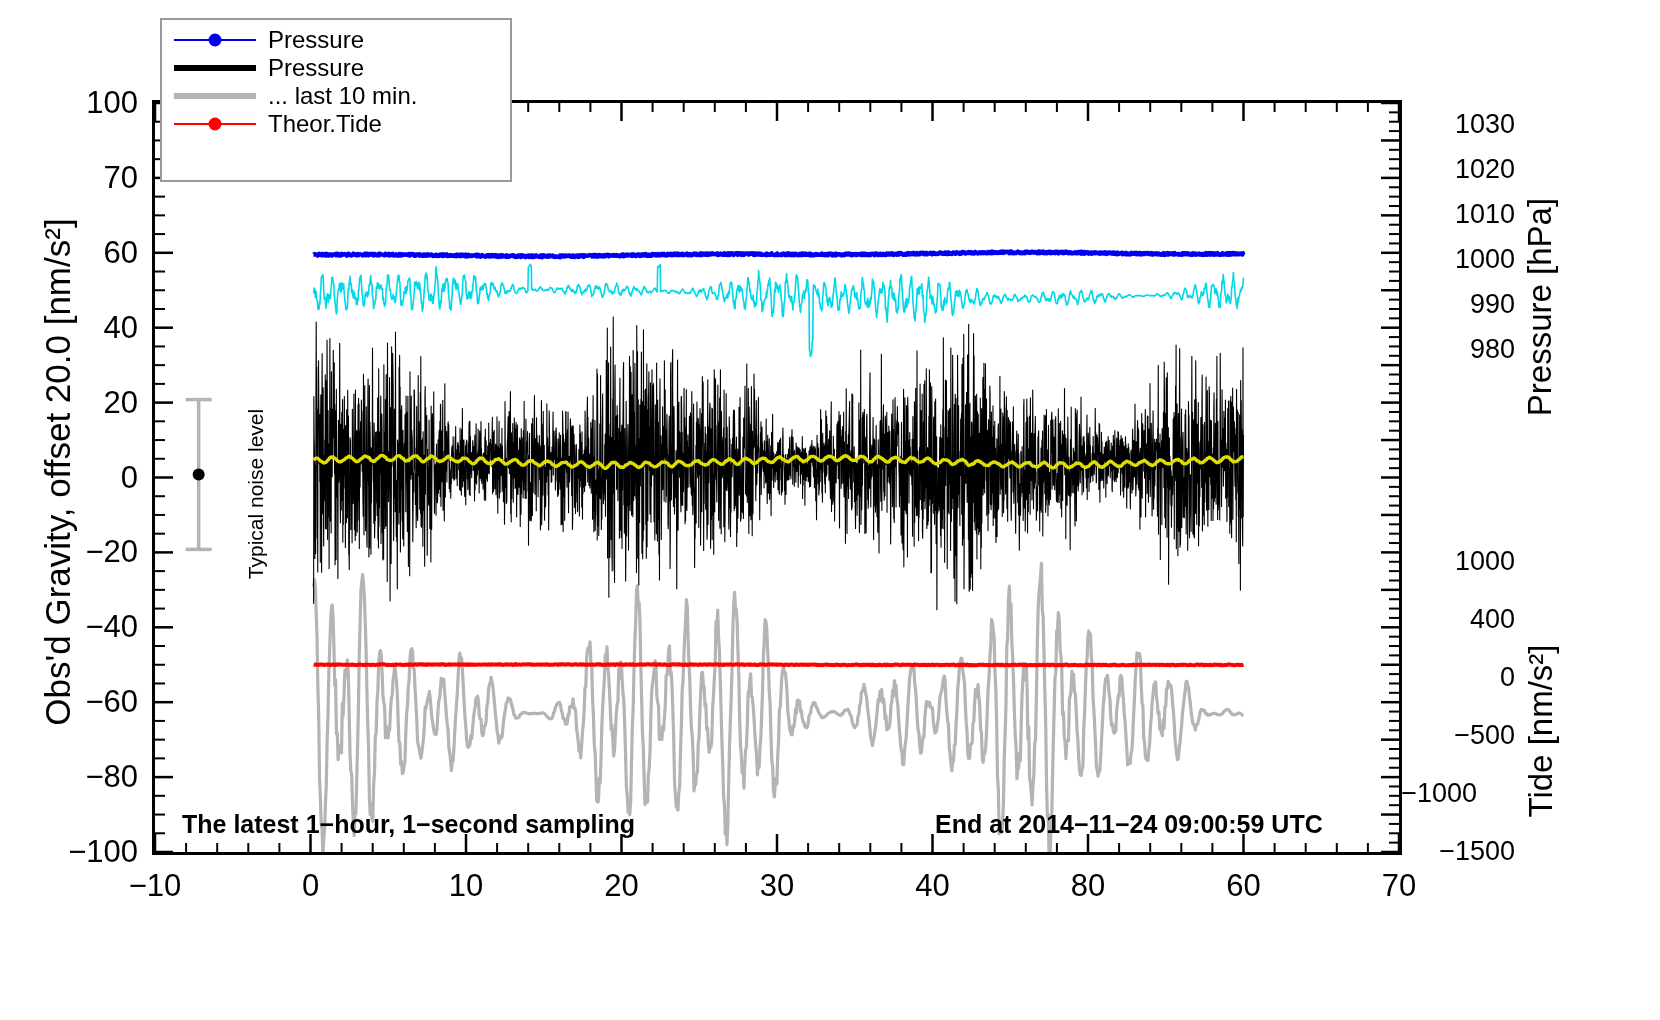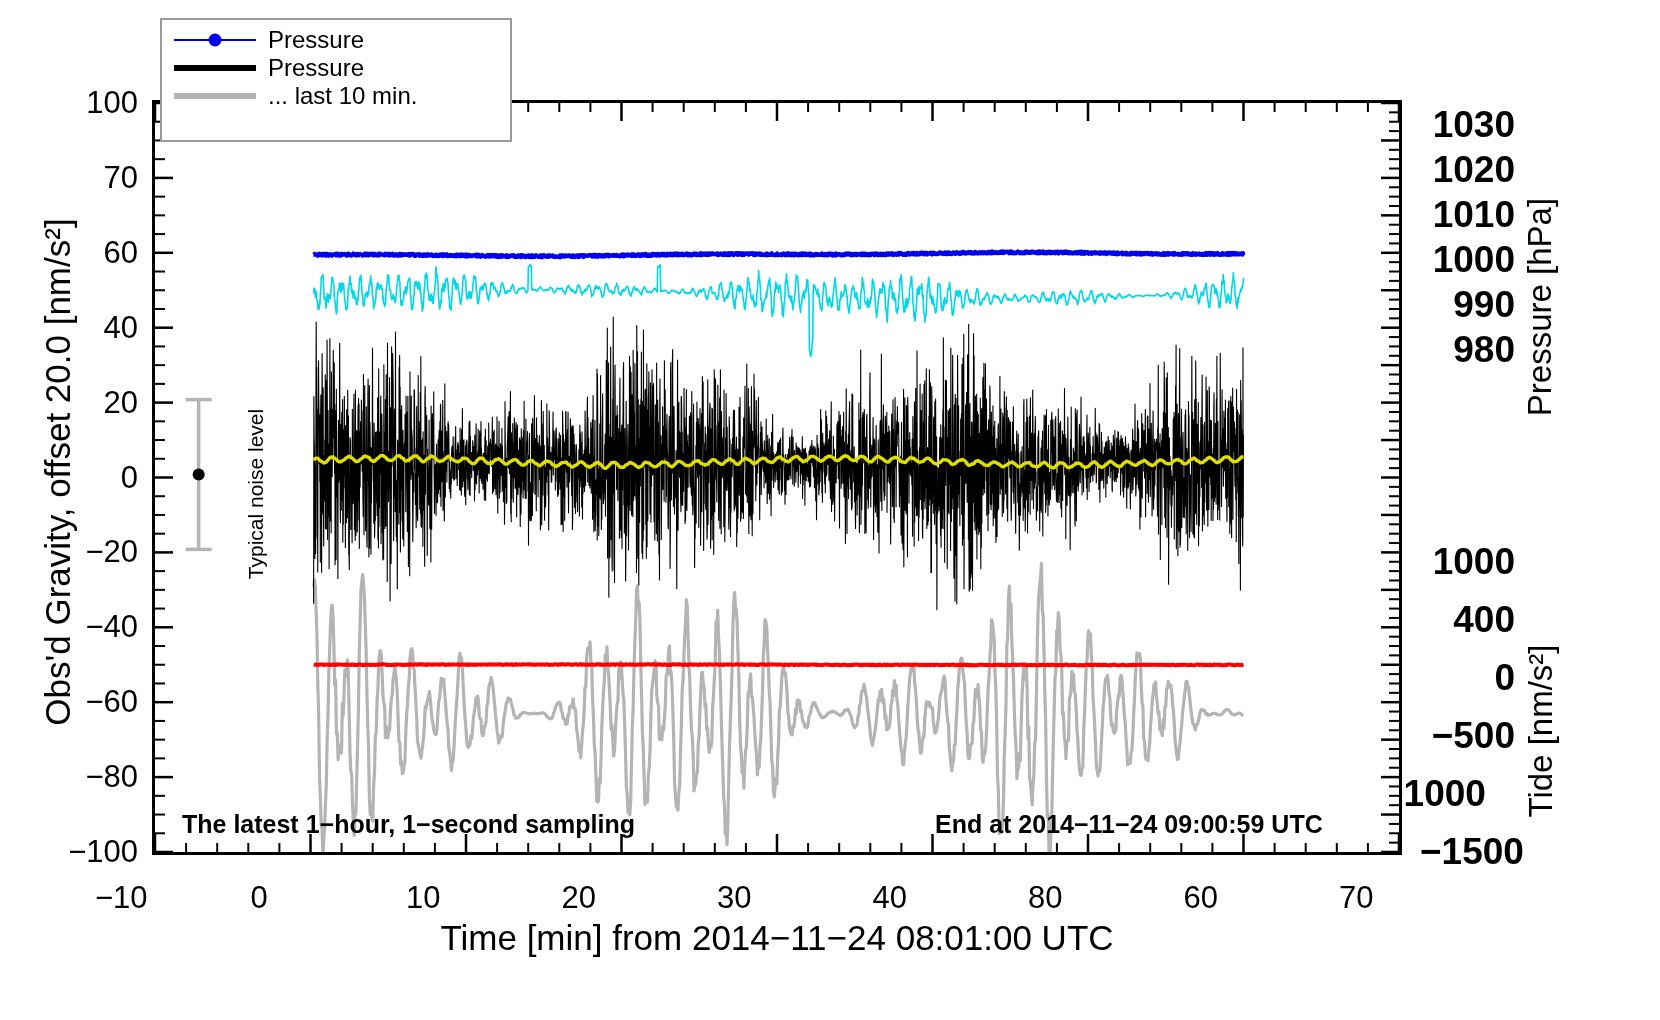--- a/index.html
+++ b/index.html
@@ -22,26 +22,26 @@
     font-size:33px;text-align:center;
   }
   .ytitle-right-bot{
     position:absolute;left:1368px;top:712px;width:345px;
     transform:rotate(-90deg);transform-origin:center center;
     font-size:33px;text-align:center;
   }
   .xtitle{position:absolute;left:152px;top:918px;width:1250px;text-align:center;font-size:35px;}
 
   .ytick-lab{position:absolute;text-align:right;font-size:31px;line-height:31px;}
-  .ytick-lab-r{position:absolute;text-align:right;font-size:37px;line-height:31px;font-weight:bold;}
-  .xtick-lab{position:absolute;font-size:31px;line-height:31px;margin-top:12px;}
+  .ytick-lab-r{position:absolute;text-align:right;font-size:27px;line-height:31px;}
+  .xtick-lab{position:absolute;text-align:center;font-size:31px;line-height:31px;}
 
   .title{position:absolute;left:430px;top:48px;width:1000px;text-align:center;font-size:30px;font-weight:bold;letter-spacing:-0.2px;}
 
-  .legend{position:absolute;left:160px;top:18px;width:352px;height:124px;border:2px solid #9a9a9a;background:#fff;box-sizing:border-box;padding:6px 0 0 0;}
+  .legend{position:absolute;left:160px;top:18px;width:352px;height:164px;border:2px solid #9a9a9a;background:#fff;box-sizing:border-box;padding:6px 0 0 0;}
   .legend-row{display:flex;align-items:center;height:28px;margin:0 0 0 12px;}
   .legend-key{width:82px;height:22px;position:relative;flex:0 0 82px;}
   .legend-key .ln{position:absolute;left:0;top:50%;width:82px;transform:translateY(-50%);}
   .legend-lab{font-size:24px;margin-left:12px;white-space:nowrap;}
 
   .note{position:absolute;font-size:25px;font-weight:bold;}
   .note-left{left:182px;top:810px;}
   .note-right{left:935px;top:810px;}
 
   .noise-lab{
@@ -54,21 +54,20 @@
 <body>
 
 <div id="root">
 
 
   <div class="ytitle-left">Obs'd Gravity, offset 20.0 [nm/s²]</div>
 
   <div class="ytitle-right-top">Pressure [hPa]</div>
   <div class="ytitle-right-bot">Tide [nm/s²]</div>
 
-  <div class="xtitle">Time [min] from 2014−11−24 08:01:00 UTC</div>
 
   <div id="ylabs">
       <div class="ytick-lab" style="left: 20px; top: 87px; width: 118px;">100</div>
       <div class="ytick-lab" style="left: 20px; top: 161.9px; width: 118px;">70</div>
       <div class="ytick-lab" style="left: 20px; top: 236.8px; width: 118px;">60</div>
       <div class="ytick-lab" style="left: 20px; top: 311.7px; width: 118px;">40</div>
       <div class="ytick-lab" style="left: 20px; top: 386.6px; width: 118px;">20</div>
       <div class="ytick-lab" style="left: 20px; top: 461.5px; width: 118px;">0</div>
       <div class="ytick-lab" style="left: 20px; top: 536.4px; width: 118px;">−20</div>
       <div class="ytick-lab" style="left: 20px; top: 611.3px; width: 118px;">−40</div>
@@ -349,18 +348,27 @@
       <span class="legend-lab">Pressure</span>
     </div>
     <div class="legend-row">
       <span class="legend-key">
           <svg width="82" height="22" class="ln">
             <line x1="0" y1="11" x2="82" y2="11" stroke="#b4b4b4" stroke-width="6"></line>
           </svg>
         </span>
       <span class="legend-lab">... last 10 min.</span>
     </div>
+    <div class="legend-row">
+      <span class="legend-key">
+          <svg width="82" height="22" class="ln">
+            <line x1="0" y1="11" x2="82" y2="11" stroke="#ff0000" stroke-width="2"></line>
+            <circle cx="41" cy="11" r="6.5" fill="#ff0000"></circle>
+          </svg>
+        </span>
+      <span class="legend-lab">Theor.Tide</span>
+    </div>
   </div>
 
   <div class="note note-left">The latest 1−hour, 1−second sampling</div>
   <div class="note note-right">End at 2014−11−24 09:00:59 UTC</div>
 
 </div>
 
 </body></html>

